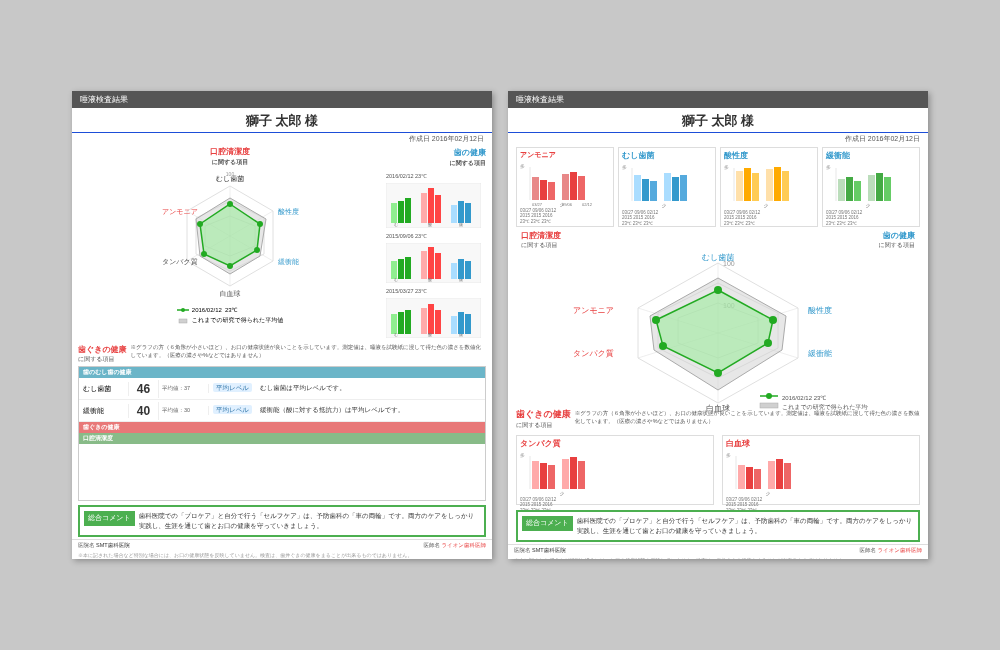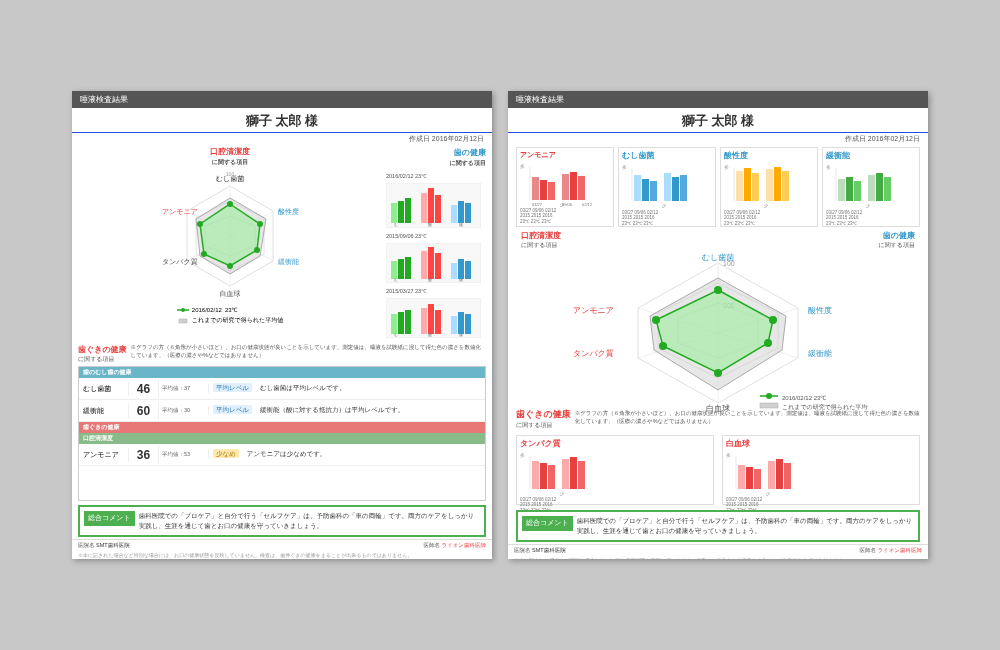--- a/index.html
+++ b/index.html
@@ -352,36 +352,29 @@
       <div style="background:#6bb5c8;color:white;font-size:6px;padding:1px 4px;font-weight:bold;">歯のむし歯の健康</div>
       <div class="results-row">
         <div class="result-name-cell">むし歯菌</div>
         <div class="result-value-cell">46</div>
         <div class="result-avg-cell">平均値：37</div>
         <div style="padding:1px 3px;"><span class="result-level-badge level-normal">平均レベル</span></div>
         <div class="result-comment-cell">むし歯菌は平均レベルです。</div>
       </div>
       <div class="results-row">
         <div class="result-name-cell">緩衝能</div>
-        <div class="result-value-cell">60</div>
+        <div class="result-value-cell">40</div>
         <div class="result-avg-cell">平均値：30</div>
         <div style="padding:1px 3px;"><span class="result-level-badge level-normal">平均レベル</span></div>
         <div class="result-comment-cell">緩衝能（酸に対する抵抗力）は平均レベルです。</div>
       </div>
 
       <div style="background:#e87878;color:white;font-size:6px;padding:1px 4px;font-weight:bold;">歯ぐきの健康</div>
 
       <div style="background:#88bb88;color:white;font-size:6px;padding:1px 4px;font-weight:bold;">口腔清潔度</div>
-      <div class="results-row">
-        <div class="result-name-cell">アンモニア</div>
-        <div class="result-value-cell">36</div>
-        <div class="result-avg-cell">平均値：53</div>
-        <div style="padding:1px 3px;"><span class="result-level-badge level-low">少なめ</span></div>
-        <div class="result-comment-cell">アンモニアは少なめです。</div>
-      </div>
     </div>
 
     <div class="summary-section">
       <span class="summary-label">総合コメント</span>
       <span>歯科医院での「プロケア」と自分で行う「セルフケア」は、予防歯科の「車の両輪」です。両方のケアをしっかり実践し、生涯を通じて歯とお口の健康を守っていきましょう。</span>
     </div>
   </div>
 
   <div class="page-footer">
     <span>

